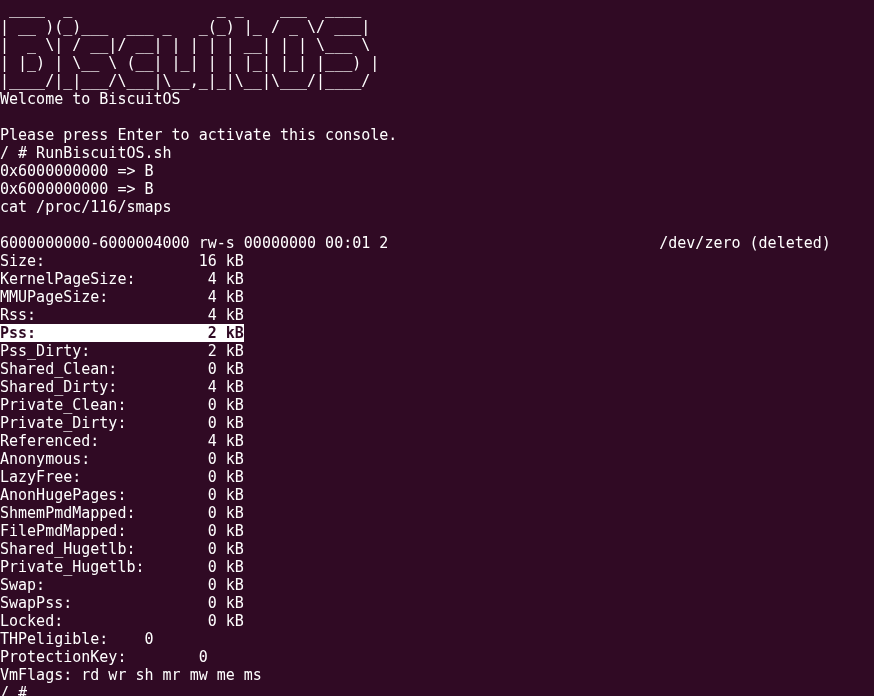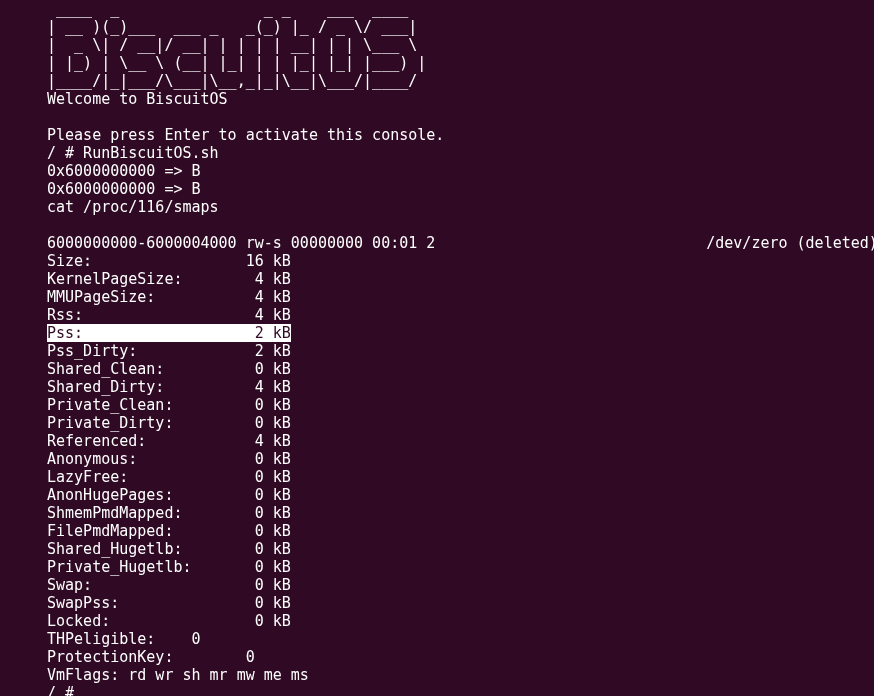--- a/index.html
+++ b/index.html
@@ -19,21 +19,21 @@
     cursor:text;
   }
   .term{
     margin:0;
     font-family:"DejaVu Sans Mono","Liberation Mono",monospace;
     font-size:15px;
     line-height:18px;
     color:var(--fg);
     white-space:pre;
   }
-  .line{height:18px;white-space:pre;padding-left:47px;}
-  .hl{background:var(--sel-bg);color:var(--sel-fg);}
+  .line{height:18px;white-space:pre;}
+  .hl{background:var(--sel-bg);color:var(--sel-fg);font-weight:bold;}
 </style>
 </head>
 <body>
 
 <div class="screen">
   <pre class="term"><div class="line"> ____  _                _ _    ___  ____  </div><div class="line">| __ )(_)___  ___ _   _(_) |_ / _ \/ ___| </div><div class="line">|  _ \| / __|/ __| | | | | __| | | \___ \ </div><div class="line">| |_) | \__ \ (__| |_| | | |_| |_| |___) |</div><div class="line">|____/|_|___/\___|\__,_|_|\__|\___/|____/ </div><div class="line">Welcome to BiscuitOS</div><div class="line"></div><div class="line">Please press Enter to activate this console.</div><div class="line">/ # RunBiscuitOS.sh</div><div class="line">0x6000000000 =&gt; B</div><div class="line">0x6000000000 =&gt; B</div><div class="line">cat /proc/116/smaps</div><div class="line"></div><div class="line">6000000000-6000004000 rw-s 00000000 00:01 2                              /dev/zero (deleted)</div><div class="line">Size:                 16 kB</div><div class="line">KernelPageSize:        4 kB</div><div class="line">MMUPageSize:           4 kB</div><div class="line">Rss:                   4 kB</div><div class="line"><span class="hl">Pss:                   2 kB</span></div><div class="line">Pss_Dirty:             2 kB</div><div class="line">Shared_Clean:          0 kB</div><div class="line">Shared_Dirty:          4 kB</div><div class="line">Private_Clean:         0 kB</div><div class="line">Private_Dirty:         0 kB</div><div class="line">Referenced:            4 kB</div><div class="line">Anonymous:             0 kB</div><div class="line">LazyFree:              0 kB</div><div class="line">AnonHugePages:         0 kB</div><div class="line">ShmemPmdMapped:        0 kB</div><div class="line">FilePmdMapped:         0 kB</div><div class="line">Shared_Hugetlb:        0 kB</div><div class="line">Private_Hugetlb:       0 kB</div><div class="line">Swap:                  0 kB</div><div class="line">SwapPss:               0 kB</div><div class="line">Locked:                0 kB</div><div class="line">THPeligible:    0</div><div class="line">ProtectionKey:        0</div><div class="line">VmFlags: rd wr sh mr mw me ms </div><div class="line">/ # </div></pre>
 </div>
 
 </body></html>

